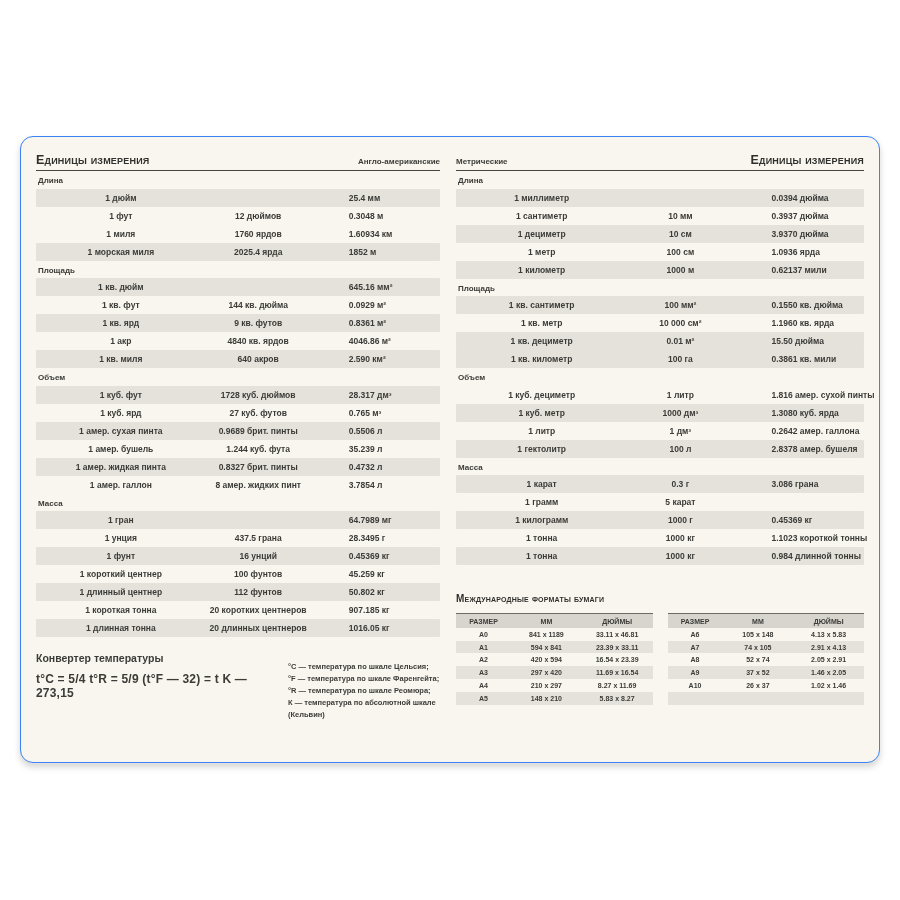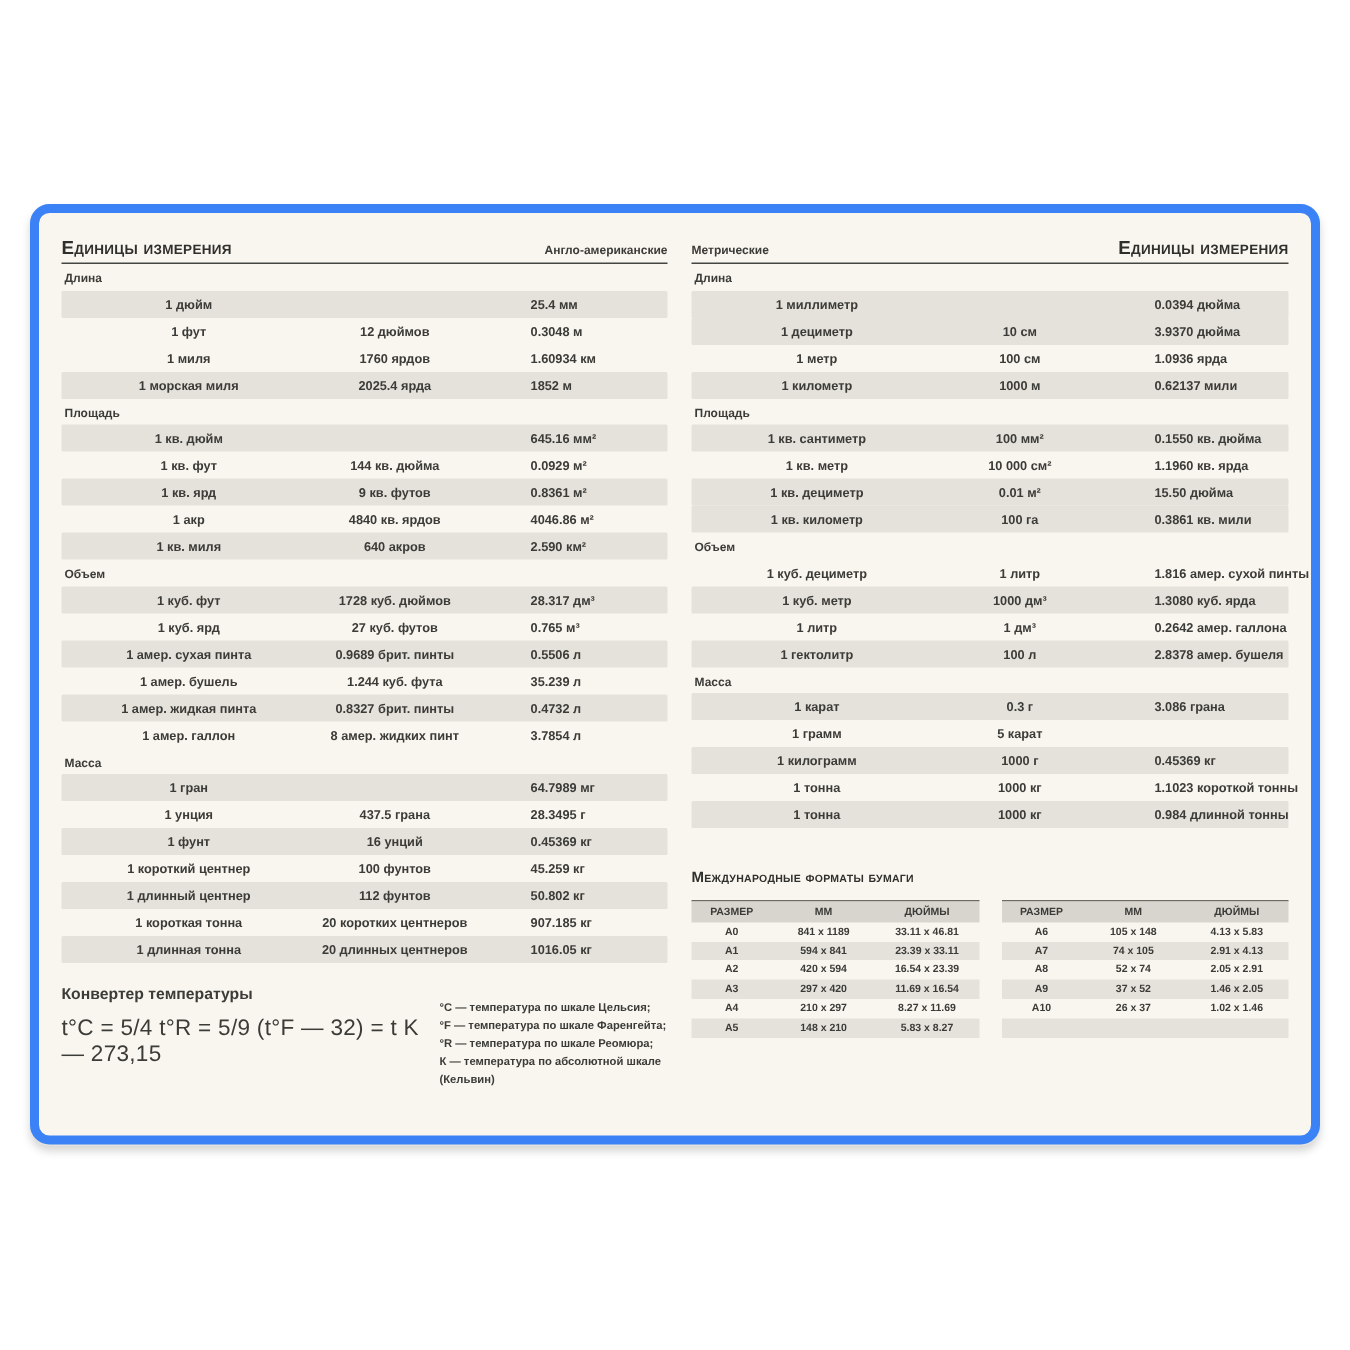--- a/index.html
+++ b/index.html
@@ -10,21 +10,21 @@
     --rule:#454542;
   }
   *{margin:0;padding:0;box-sizing:border-box;}
   html,body{width:900px;height:900px;}
   body{font-family:"Liberation Sans", sans-serif;background:#ffffff;}
   .canvas{position:relative;width:900px;height:900px;background:#ffffff;overflow:hidden;}
 
   .page{
     position:absolute;left:20px;top:136px;width:860px;height:627px;
     background:var(--page-bg);
-    border:6px solid #3b82f6;
+    border:1px solid #3b82f6;
     border-radius:13px;
     box-shadow:0 1px 0 #e3e2de, 0 4px 6px rgba(60,60,55,.22);
     display:flex;gap:16px;
     padding:13px 15px 0 15px;
     color:var(--text);
   }
   .page::after{
     content:"";position:absolute;left:8px;right:8px;bottom:-4px;height:8px;
     background:linear-gradient(#d6d5d2,#c4c3c0);
     border-radius:0 0 12px 12px;z-index:-1;
@@ -53,21 +53,21 @@
     font-size:8.5px;font-weight:700;color:var(--text);
     border-radius:1px;
   }
   .row.stripe{background:var(--stripe);}
   .row .c1,.row .c2{text-align:center;}
   .row .c3{text-align:left;padding-left:38px;white-space:nowrap;}
 
   .temp-block{display:flex;margin-top:15px;}
   .temp-left{width:252px;flex:none;}
   .temp-title{font-size:10.5px;font-weight:700;margin-bottom:8px;}
-  .temp-formula{font-size:15px;font-weight:400;letter-spacing:.2px;}
+  .temp-formula{font-size:12px;font-weight:700;letter-spacing:.2px;}
   .temp-notes{font-size:7.5px;font-weight:700;line-height:1.6;margin-top:9px;}
 
   .paper-block{margin-top:28px;}
   .paper-title{font-size:10px;font-weight:700;font-variant:small-caps;letter-spacing:.2px;margin-bottom:9px;color:#2f2f2c;}
   .paper-tables{display:flex;gap:15px;}
   .ptable{flex:1;border-top:1px solid #6b6a66;}
   .prow{
     display:grid;grid-template-columns:28% 36% 36%;
     height:12.8px;align-items:center;text-align:center;
     font-size:7px;font-weight:700;color:var(--text);
@@ -231,20 +231,25 @@
         <span class="hdr-title">Единицы измерения</span>
       </div>
       <div id="right-sections">
           <div class="section">
             <div class="section-title">Длина</div>
             <div class="row stripe">
               <span class="c1">1 миллиметр</span>
               <span class="c2"></span>
               <span class="c3">0.0394 дюйма</span>
             </div>
+            <div class="row">
+              <span class="c1">1 сантиметр</span>
+              <span class="c2">10 мм</span>
+              <span class="c3">0.3937 дюйма</span>
+            </div>
             <div class="row stripe">
               <span class="c1">1 дециметр</span>
               <span class="c2">10 см</span>
               <span class="c3">3.9370 дюйма</span>
             </div>
             <div class="row">
               <span class="c1">1 метр</span>
               <span class="c2">100 см</span>
               <span class="c3">1.0936 ярда</span>
             </div>

